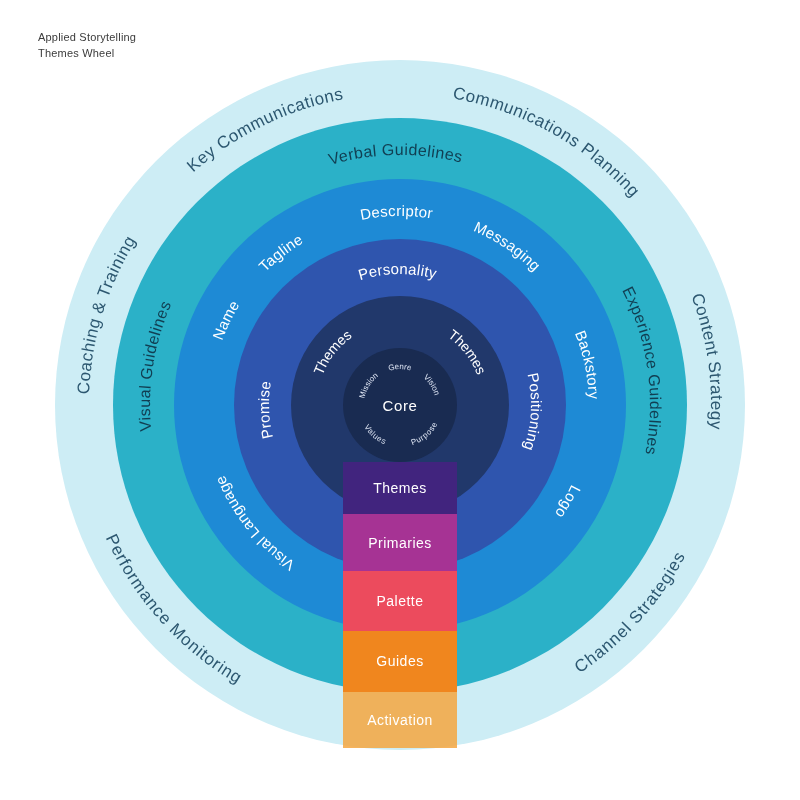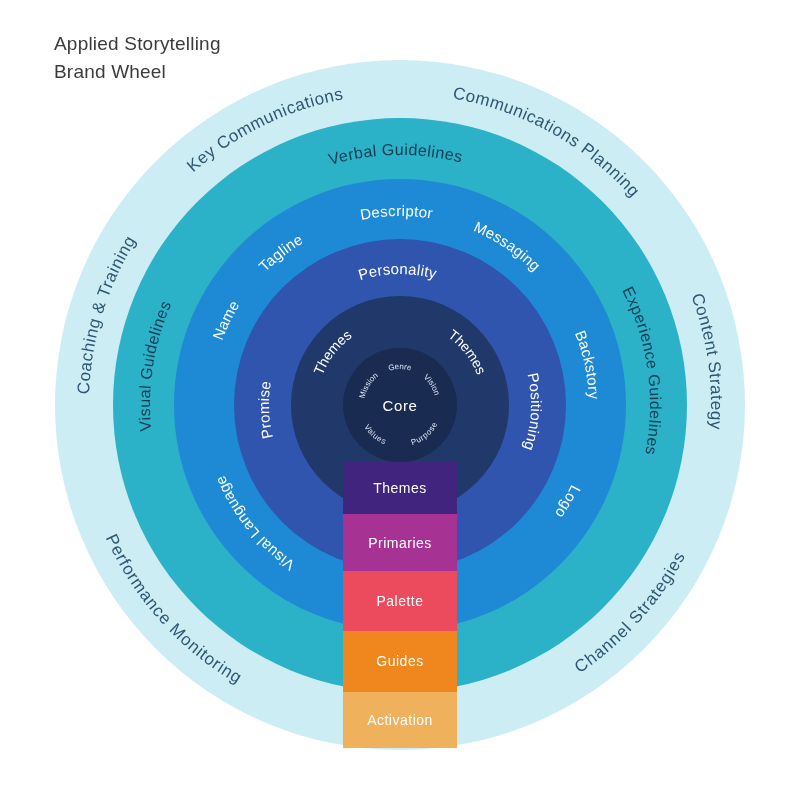--- a/index.html
+++ b/index.html
@@ -1,39 +1,39 @@
 <!DOCTYPE html>
 <html><head>
 <meta charset="utf-8">
 <style>
   html,body{margin:0;padding:0;background:#fff;}
   .canvas{position:relative;width:800px;height:800px;background:#ffffff;overflow:hidden;
           font-family:"Liberation Sans",sans-serif;}
-  .title{position:absolute;left:54px;top:30px;font-size:19px;color:#3b3b3b;
+  .title{position:absolute;left:38px;top:30px;font-size:11px;color:#3b3b3b;
          line-height:1.45;letter-spacing:.2px;}
   svg{position:absolute;left:0;top:0;}
   svg text{dominant-baseline:central;}
   .arc{text-anchor:middle;}
   .t-outer{font-size:17px;letter-spacing:.7px;}
   .t-teal{font-size:16px;letter-spacing:.6px;}
   .t-blue{font-size:15px;letter-spacing:.5px;}
   .t-royal{font-size:15px;letter-spacing:.5px;}
   .t-navy{font-size:14px;letter-spacing:.4px;}
   .t-core{font-size:15px;letter-spacing:.6px;text-anchor:middle;}
   .t-coreword{font-size:8px;letter-spacing:.3px;}
   .t-col{font-size:14px;letter-spacing:.5px;text-anchor:middle;}
 </style>
 </head>
 <body>
 
 <div class="canvas">
 
   <div class="title">
     <div>Applied Storytelling</div>
-    <div>Brand Wheel</div>
+    <div>Themes Wheel</div>
   </div>
 
   <svg width="800" height="800" viewBox="0 0 800 800">
     <defs>
       <path id="p-keycomm" d="M 110.3 276.0 A 317 317 0 0 1 476.7 97.5"></path>
       <path id="p-commplan" d="M 339.5 93.7 A 317 317 0 0 1 696.1 291.5"></path>
       <path id="p-contentstrat" d="M 642.8 201.2 A 317 317 0 0 1 689.7 534.0"></path>
       <path id="p-chanstrat" d="M 444.1 718.8 A 317 317 0 0 0 716.7 416.1"></path>
       <path id="p-perfmon" d="M 83.3 416.1 A 317 317 0 0 0 355.9 718.8"></path>
       <path id="p-coaching" d="M 108.2 528.9 A 317 317 0 0 1 227.2 139.1"></path>

